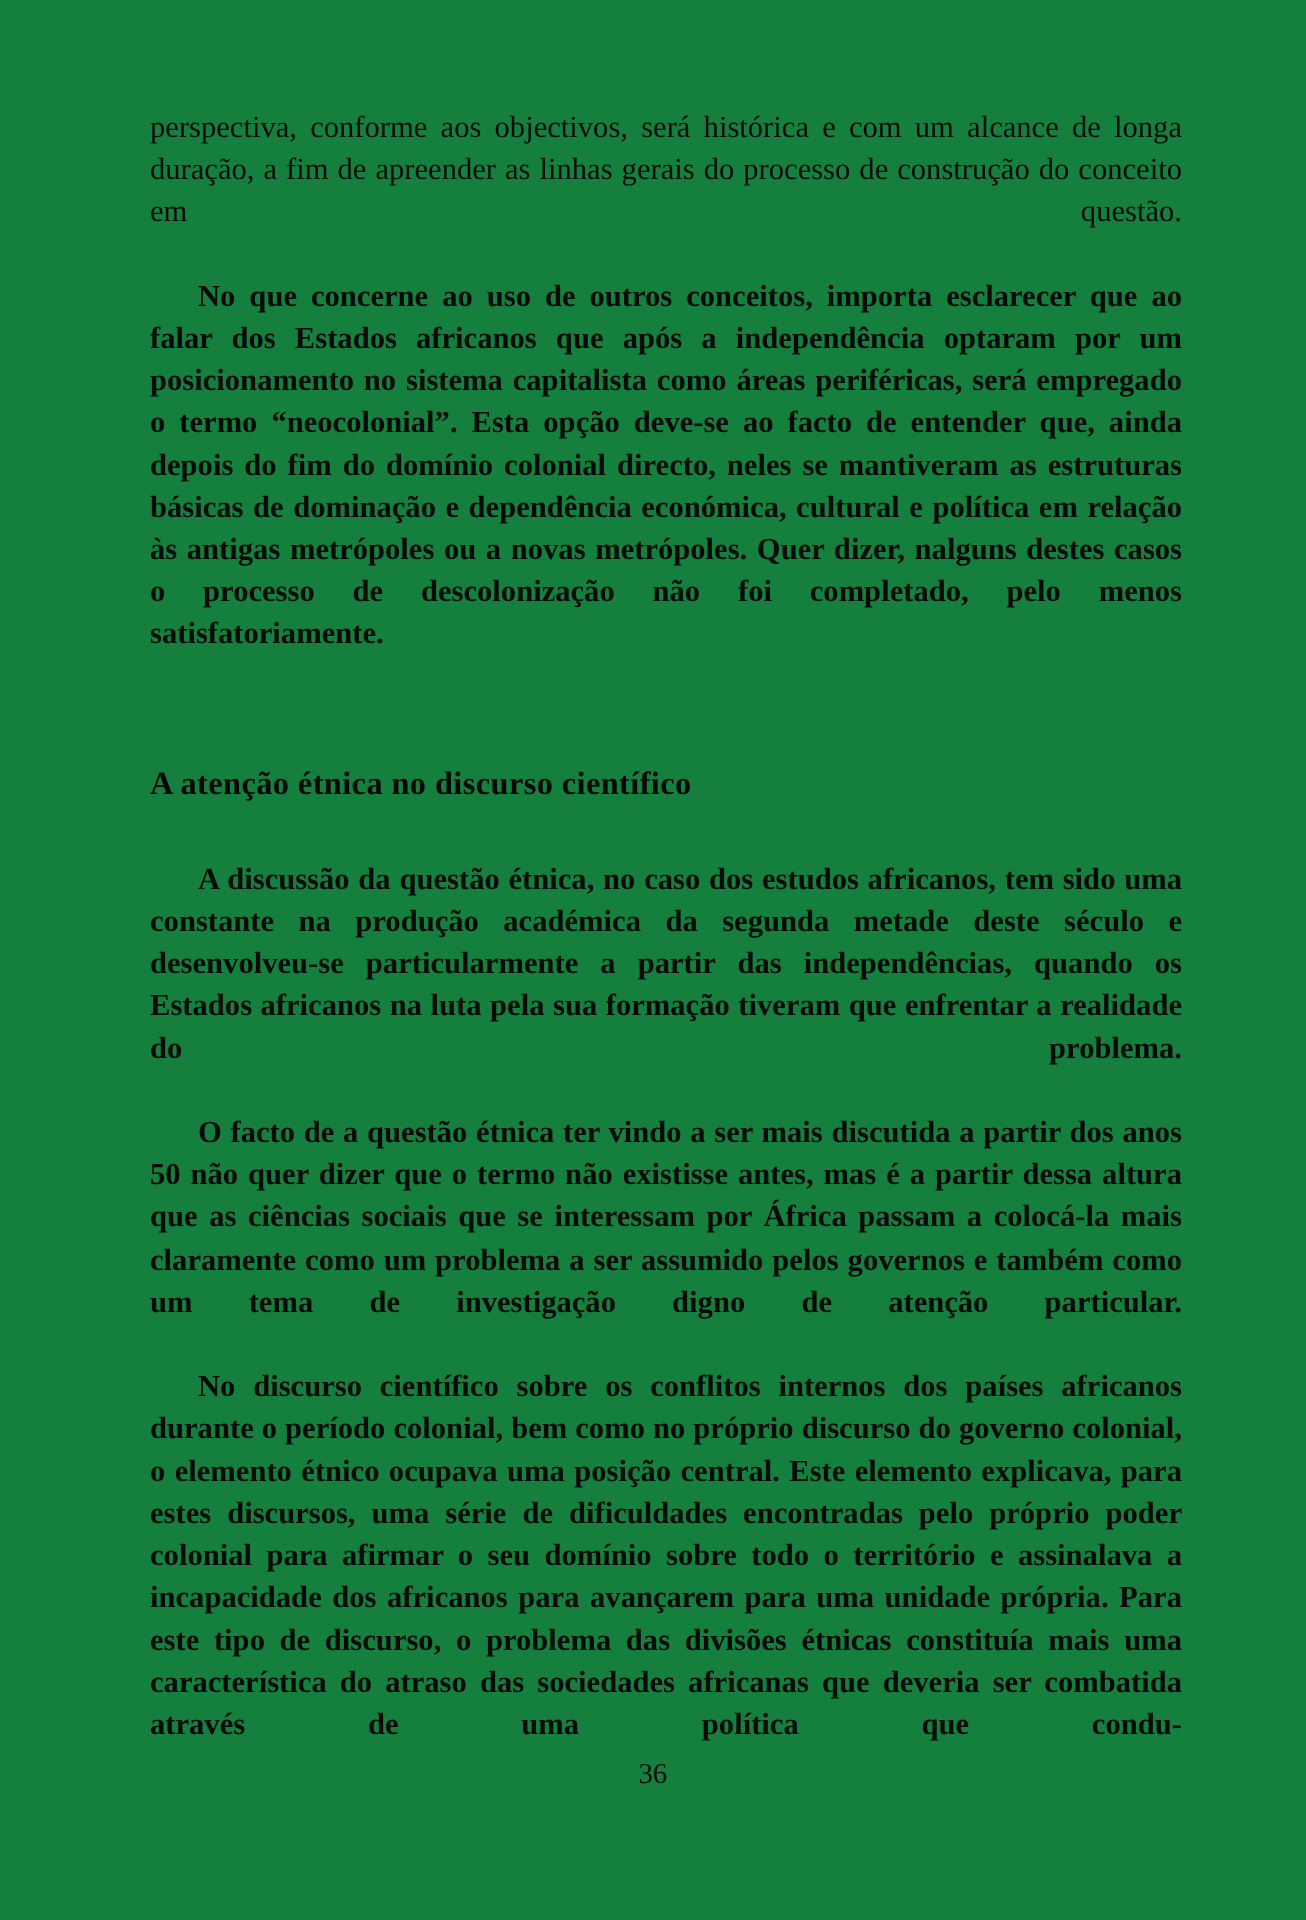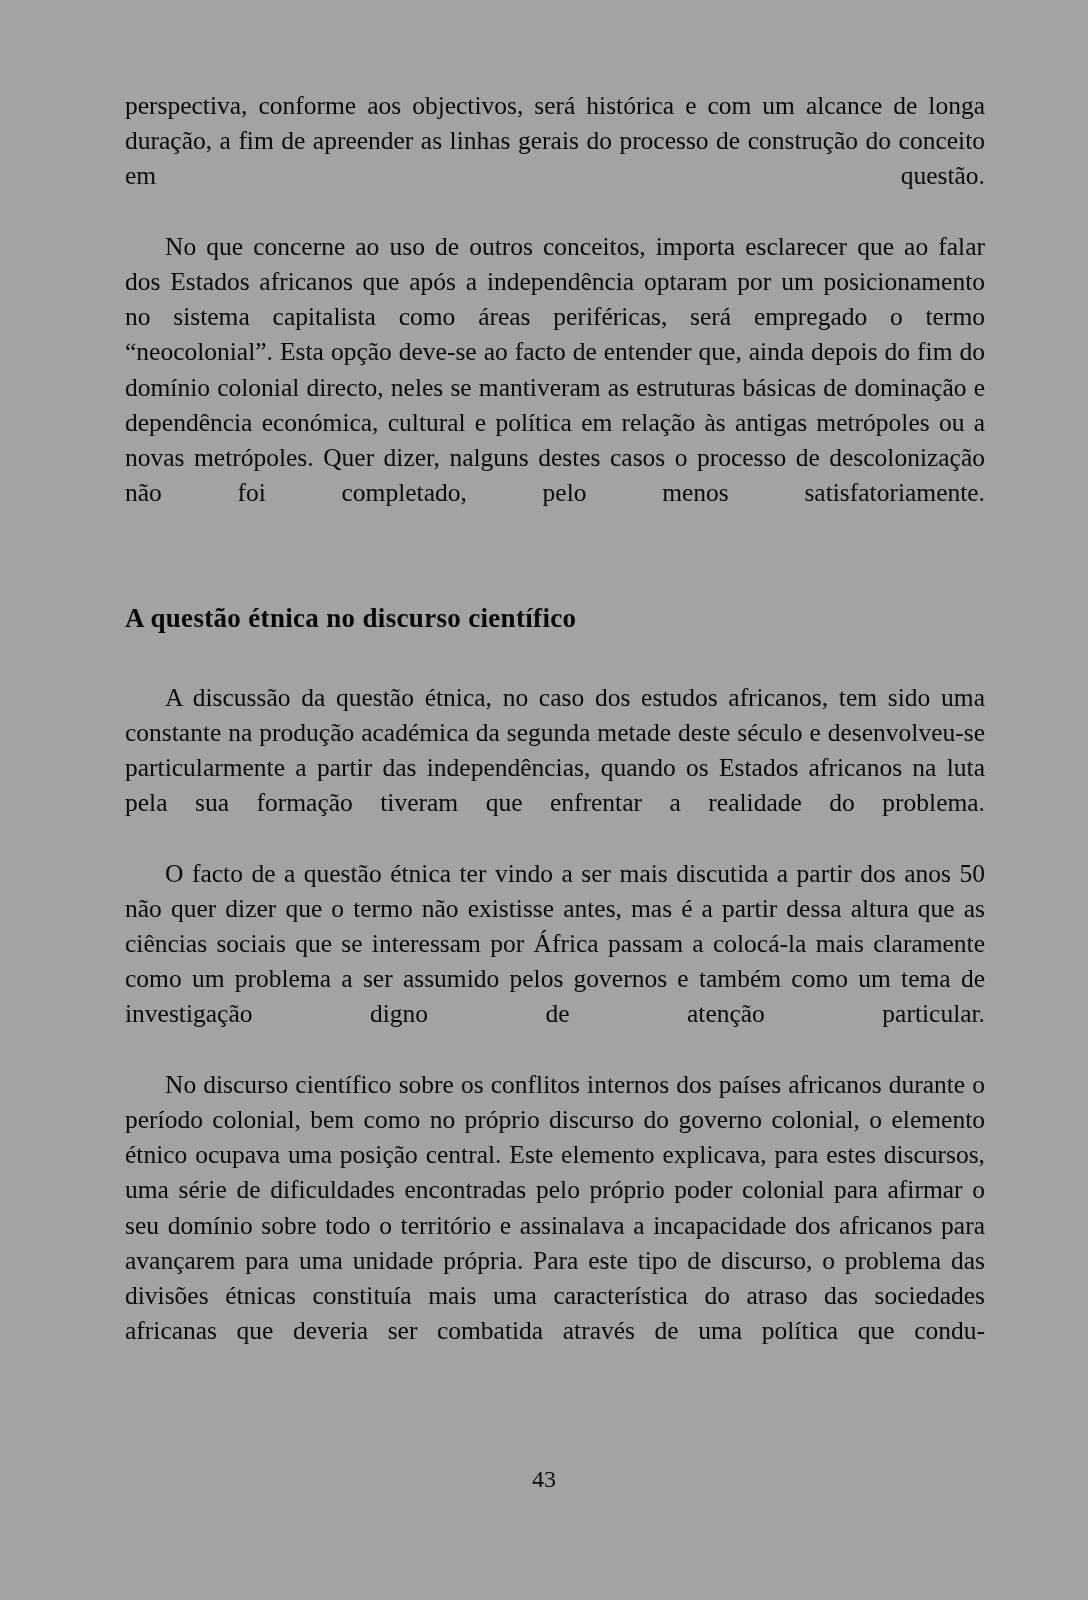--- a/index.html
+++ b/index.html
@@ -7,21 +7,21 @@
     margin: 0;
     padding: 0;
     background: #ffffff;
   }
 
   .page {
     position: relative;
     width: 1088px;
     height: 1600px;
     margin: 0 auto;
-    background: #a3a3a3;
+    background: #15803d;
     overflow: hidden;
     box-sizing: border-box;
   }
 
   .text-column {
     position: absolute;
     left: 125px;
     top: 88px;
     width: 860px;
   }
@@ -34,20 +34,21 @@
     color: #0a0a0a;
     text-align: justify;
     text-justify: inter-word;
     -webkit-hyphens: none;
     hyphens: none;
     word-spacing: 0.01em;
   }
 
   .para.indent {
     text-indent: 40px;
+    font-weight: bold;
   }
 
   .para.first {
     text-indent: 0;
   }
 
   
   .para::after {
     content: "";
     display: inline-block;
@@ -86,27 +87,27 @@
 
   <div class="text-column">
 
     <p class="para first">perspectiva, conforme aos objectivos, será histórica e com um alcance de longa duração, a fim de apreender as linhas gerais do processo de construção do conceito em questão.</p>
 
     <p class="para indent">No que concerne ao uso de outros conceitos, importa esclarecer que ao falar dos Estados africanos que após a independência optaram por um posicionamento no sistema capitalista como áreas periféricas, será empregado o termo “neocolonial”. Esta opção deve-se ao facto de entender que, ainda depois do fim do domínio colonial directo, neles se mantiveram as estruturas básicas de dominação e dependência económica, cultural e política em relação às antigas metrópoles ou a novas metrópoles. Quer dizer, nalguns destes casos o processo de descolonização não foi completado, pelo menos satisfatoriamente.</p>
 
 
     <div class="gap-before-heading"></div>
 
-    <h2 class="section-heading">A questão étnica no discurso científico</h2>
+    <h2 class="section-heading">A atenção étnica no discurso científico</h2>
 
     <div class="gap-after-heading"></div>
 
     <p class="para indent">A discussão da questão étnica, no caso dos estudos africanos, tem sido uma constante na produção académica da segunda metade deste século e desenvolveu-se particularmente a partir das independências, quando os Estados africanos na luta pela sua formação tiveram que enfrentar a realidade do problema.</p>
 
     <p class="para indent">O facto de a questão étnica ter vindo a ser mais discutida a partir dos anos 50 não quer dizer que o termo não existisse antes, mas é a partir dessa altura que as ciências sociais que se interessam por África passam a colocá-la mais claramente como um problema a ser assumido pelos governos e também como um tema de investigação digno de atenção particular.</p>
 
     <p class="para indent">No discurso científico sobre os conflitos internos dos países africanos durante o período colonial, bem como no próprio discurso do governo colonial, o elemento étnico ocupava uma posição central. Este elemento explicava, para estes discursos, uma série de dificuldades encontradas pelo próprio poder colonial para afirmar o seu domínio sobre todo o território e assinalava a incapacidade dos africanos para avançarem para uma unidade própria. Para este tipo de discurso, o problema das divisões étnicas constituía mais uma característica do atraso das sociedades africanas que deveria ser combatida através de uma política que condu-</p>
 
   </div>
 
-  <div class="page-number">43</div>
+  <div class="page-number">36</div>
 
 </div>
 
 </body></html>

